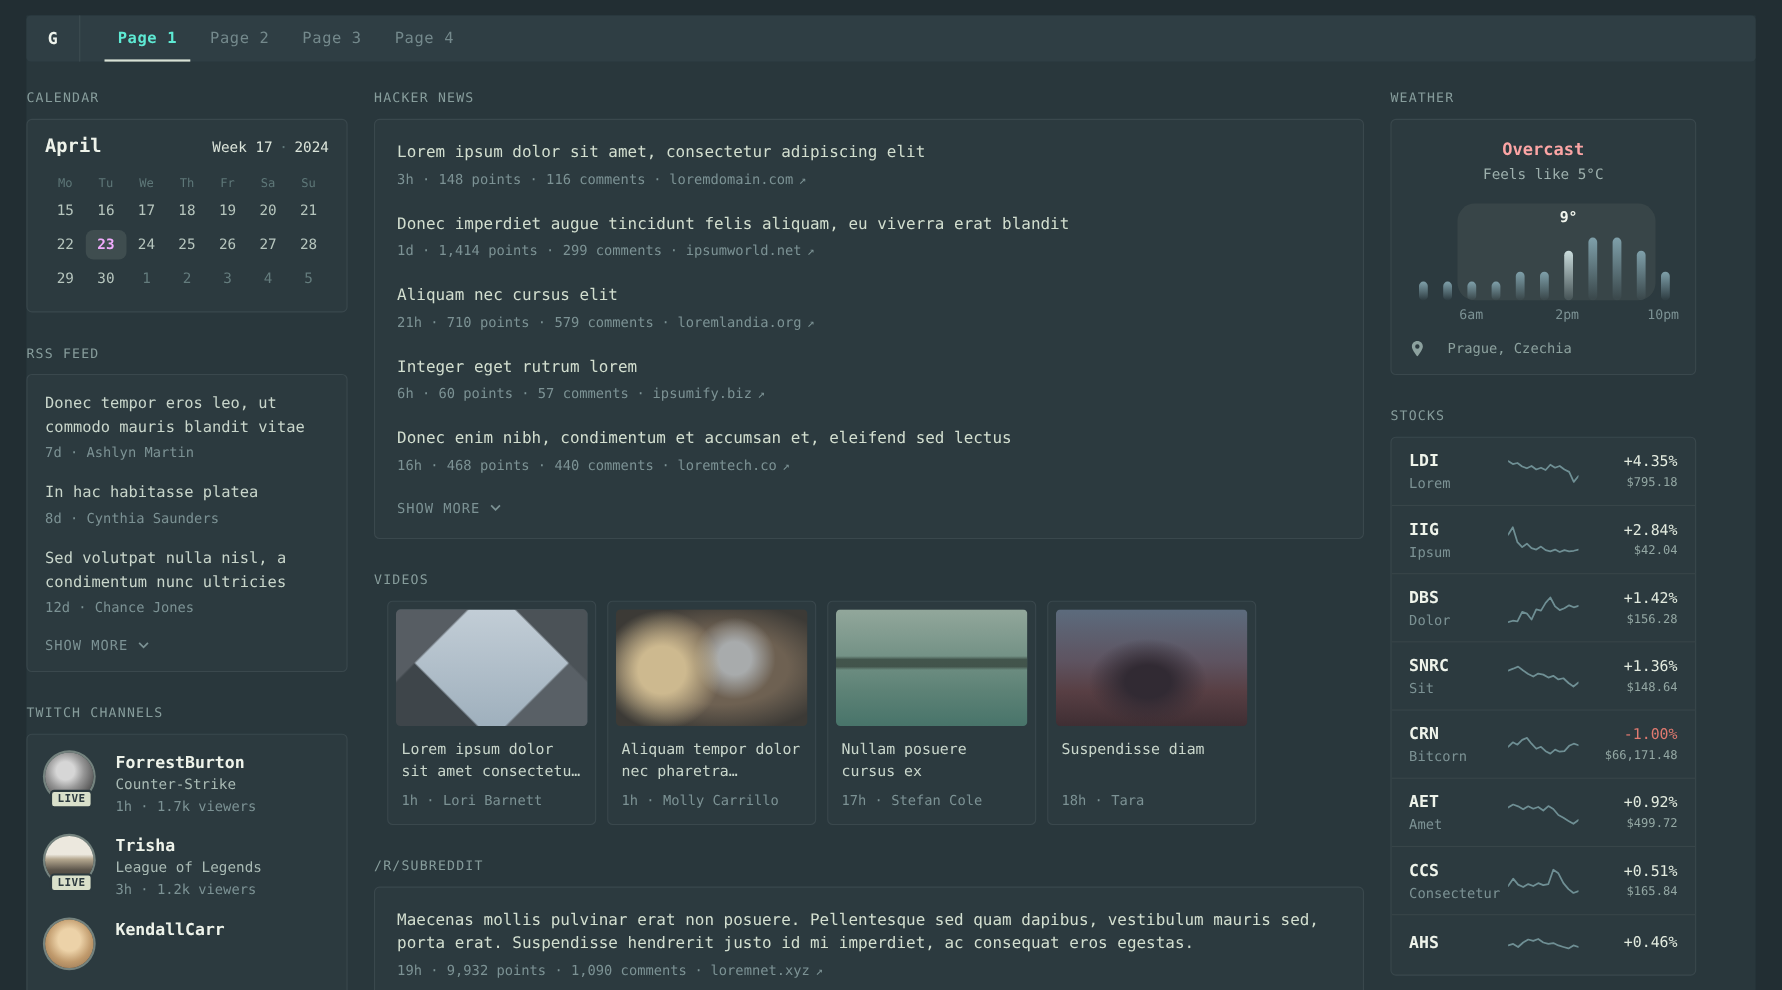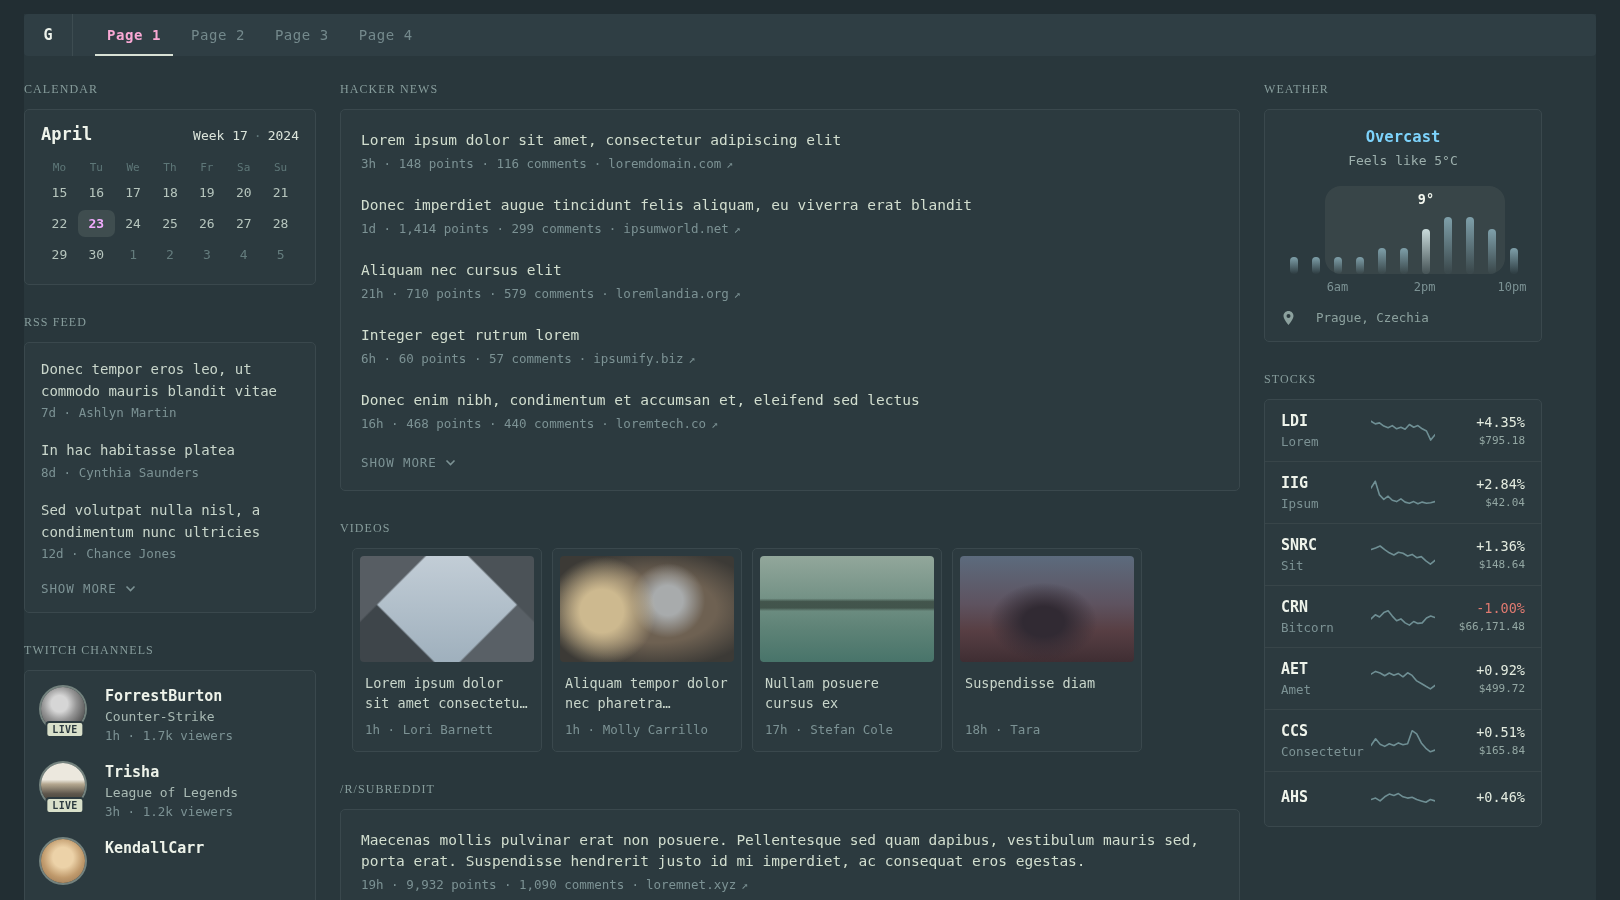--- a/index.html
+++ b/index.html
@@ -10,28 +10,28 @@
     color:#c9d6cb;
   }
   .wrapper{margin:14px 24px 0;height:886px;background:#29373c;}
   
   header{height:42px;background:#2f3e44;border-radius:4px;display:flex;align-items:stretch;}
   .logo{width:48px;display:flex;align-items:center;justify-content:center;color:#eef3ec;font-weight:bold;font-size:15px;cursor:pointer;}
   .nav-divider{width:1px;background:#3d4c51;}
   .tabs{display:flex;padding-left:22px;gap:6px;}
   .tab{background:none;border:none;border-top:2px solid transparent;border-bottom:2px solid transparent;
        color:#74898c;font:inherit;font-size:14px;padding:0 12px;display:flex;align-items:center;cursor:pointer;letter-spacing:.04em;}
-  .tab.active{color:#f9a8d4;font-weight:bold;border-bottom-color:#d8e1d5;}
+  .tab.active{color:#5eead4;font-weight:bold;border-bottom-color:#d8e1d5;}
   
   main{display:flex;gap:24px;padding-top:26px;}
   .col-left{width:292px;flex:none;}
   .col-mid{width:900px;flex:none;}
   .col-right{width:278px;flex:none;}
   .sec{margin-bottom:30px;}
-  .sec-label{font-size:12px;font-weight:normal;color:#879d9c;letter-spacing:.09em;margin:0 0 12px;font-family:Liberation Serif, serif;}
+  .sec-label{font-size:12px;font-weight:normal;color:#879d9c;letter-spacing:.09em;margin:0 0 12px;}
   .card{background:#2c3a3f;border:1px solid #3a484d;border-radius:5px;}
   
   .calendar-card{padding:14px 16px 16px;}
   .cal-head{display:flex;justify-content:space-between;align-items:baseline;margin-bottom:12px;}
   .cal-month{font-size:17px;font-weight:bold;color:#eef3ea;}
   .cal-meta{font-size:13px;color:#dbe4da;}
   .cal-meta .dot{color:#5f7779;margin:0 6px;}
   .cal-grid{display:grid;grid-template-columns:repeat(7,1fr);row-gap:4px;text-align:center;}
   .dow{font-size:11px;color:#5e7778;padding:5px 0;}
   .day{font-size:13px;color:#b6c5bd;padding:6px 0;border-radius:7px;}
@@ -85,21 +85,21 @@
   .th4{background:
     linear-gradient(180deg,rgba(58,74,66,0) 40%,rgba(58,74,66,.85) 43%,rgba(58,74,66,.85) 49%,rgba(58,74,66,0) 52%),
     linear-gradient(180deg,#92a79b,#5d8276 70%,#48746a);}
   .th5{background:
     radial-gradient(ellipse at 48% 62%,#312a33 0 16%,rgba(49,42,51,0) 42%),
     linear-gradient(180deg,#5c6b7d 0%,#5e5360 45%,#583f44 70%,#3f2e33 100%);}
   .v-title{font-size:13.5px;color:#c9d6cb;line-height:1.5;margin:11px 5px 9px;height:40px;overflow:hidden;}
   .v-meta{font-size:12.5px;color:#7c9294;margin:0 5px;}
   
   .weather-card{padding:18px 18px 16px;}
-  .w-cond{text-align:center;font-size:15.5px;font-weight:bold;color:#7dd3fc;}
+  .w-cond{text-align:center;font-size:15.5px;font-weight:bold;color:#fca5a5;}
   .w-feels{text-align:center;font-size:13px;color:#9db0ad;margin-top:7px;}
   .w-chart{position:relative;height:88px;margin-top:18px;width:242px;}
   .w-day-region{position:absolute;left:42px;top:0;width:180px;height:88px;background:rgba(226,231,196,.07);border-radius:16px;}
   .w-bars{position:absolute;left:0;right:0;top:0;bottom:0;display:flex;align-items:flex-end;}
   .w-slot{width:22px;display:flex;justify-content:center;}
   .w-bar{width:8px;border-radius:4px;background:linear-gradient(180deg,#7fa0aa 0%,rgba(127,160,170,.05) 96%);}
   .w-bar.hl{background:linear-gradient(180deg,#cadcdc 0%,rgba(202,220,220,.12) 96%);}
   .w-temp-label{position:absolute;left:143px;top:5px;transform:translateX(-50%);font-size:13.5px;font-weight:bold;color:#f2f6ee;z-index:2;}
   .w-times{display:flex;margin-top:6px;}
   .w-time{width:22px;display:flex;justify-content:center;font-size:12px;color:#7c9294;white-space:nowrap;}
@@ -461,20 +461,33 @@
               <svg class="spark" viewBox="0 0 64 30">
                 <polyline points="0.0,10.1 4.3,3.3 8.5,16.9 12.8,21.4 17.1,18.2 21.3,22.3 25.6,23.6 29.9,20.9 34.1,24.1 38.4,25.2 42.7,23.6 46.9,25.8 51.2,24.1 55.5,25.2 59.7,24.7 64.0,23.6"></polyline>
               </svg>
               <div class="s-right">
                 <div class="s-chg">+2.84%</div>
                 <div class="s-price">$42.04</div>
               </div>
             </div>
             <div class="stock-row">
               <div class="s-left">
+                <div class="s-sym">DBS</div>
+                <div class="s-name">Dolor</div>
+              </div>
+              <svg class="spark" viewBox="0 0 64 30">
+                <polyline points="0.0,27.6 4.3,26.3 8.5,26.8 12.8,18.2 17.1,19.8 21.3,25.2 25.6,16.0 29.9,17.1 34.1,10.1 38.4,5.2 42.7,13.3 46.9,16.6 51.2,15.0 55.5,12.3 59.7,14.1 64.0,12.8"></polyline>
+              </svg>
+              <div class="s-right">
+                <div class="s-chg">+1.42%</div>
+                <div class="s-price">$156.28</div>
+              </div>
+            </div>
+            <div class="stock-row">
+              <div class="s-left">
                 <div class="s-sym">SNRC</div>
                 <div class="s-name">Sit</div>
               </div>
               <svg class="spark" viewBox="0 0 64 30">
                 <polyline points="0.0,9.6 4.6,7.9 9.1,6.0 13.7,9.6 18.3,12.8 22.9,15.0 27.4,12.3 32.0,13.3 36.6,16.0 41.1,14.4 45.7,17.7 50.3,16.6 54.9,20.9 59.4,24.1 64.0,20.4"></polyline>
               </svg>
               <div class="s-right">
                 <div class="s-chg">+1.36%</div>
                 <div class="s-price">$148.64</div>
               </div>

